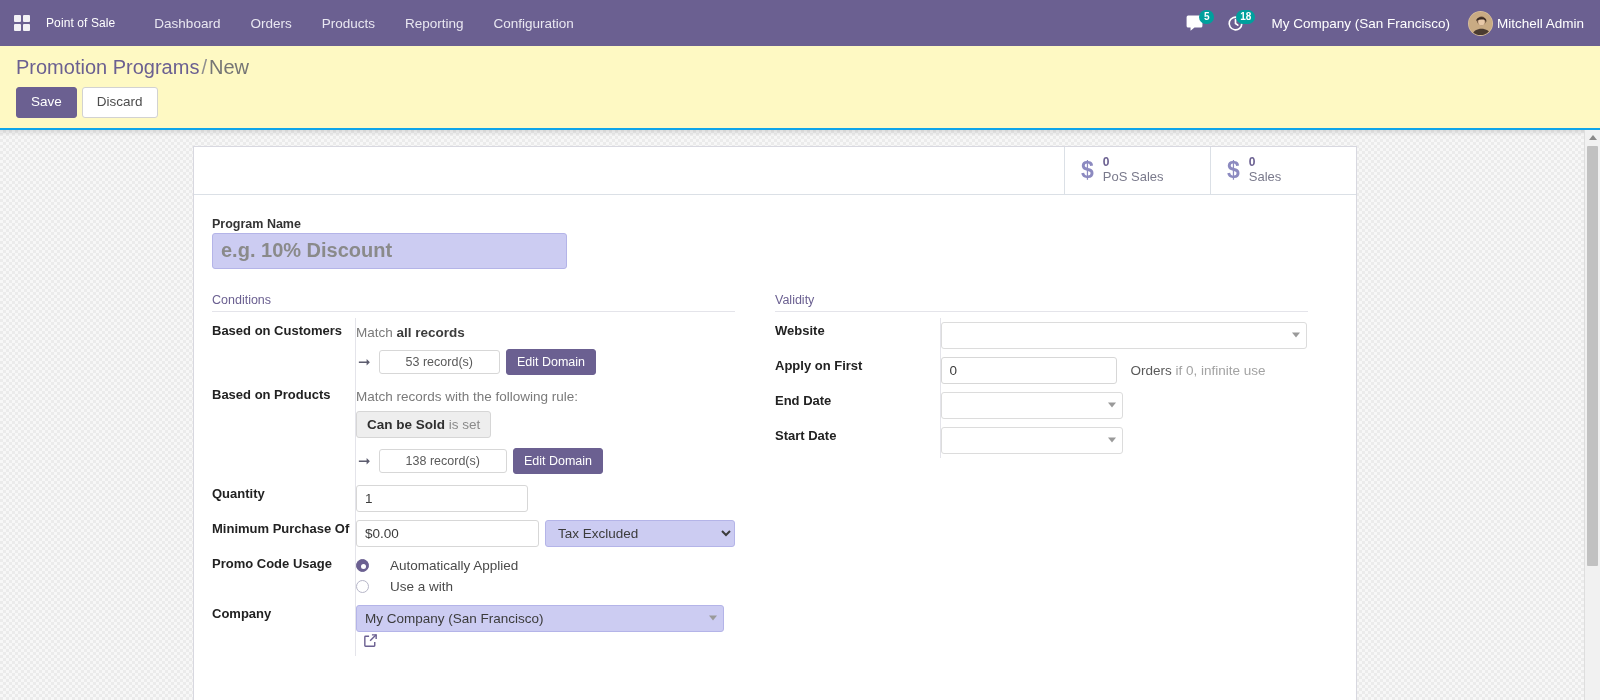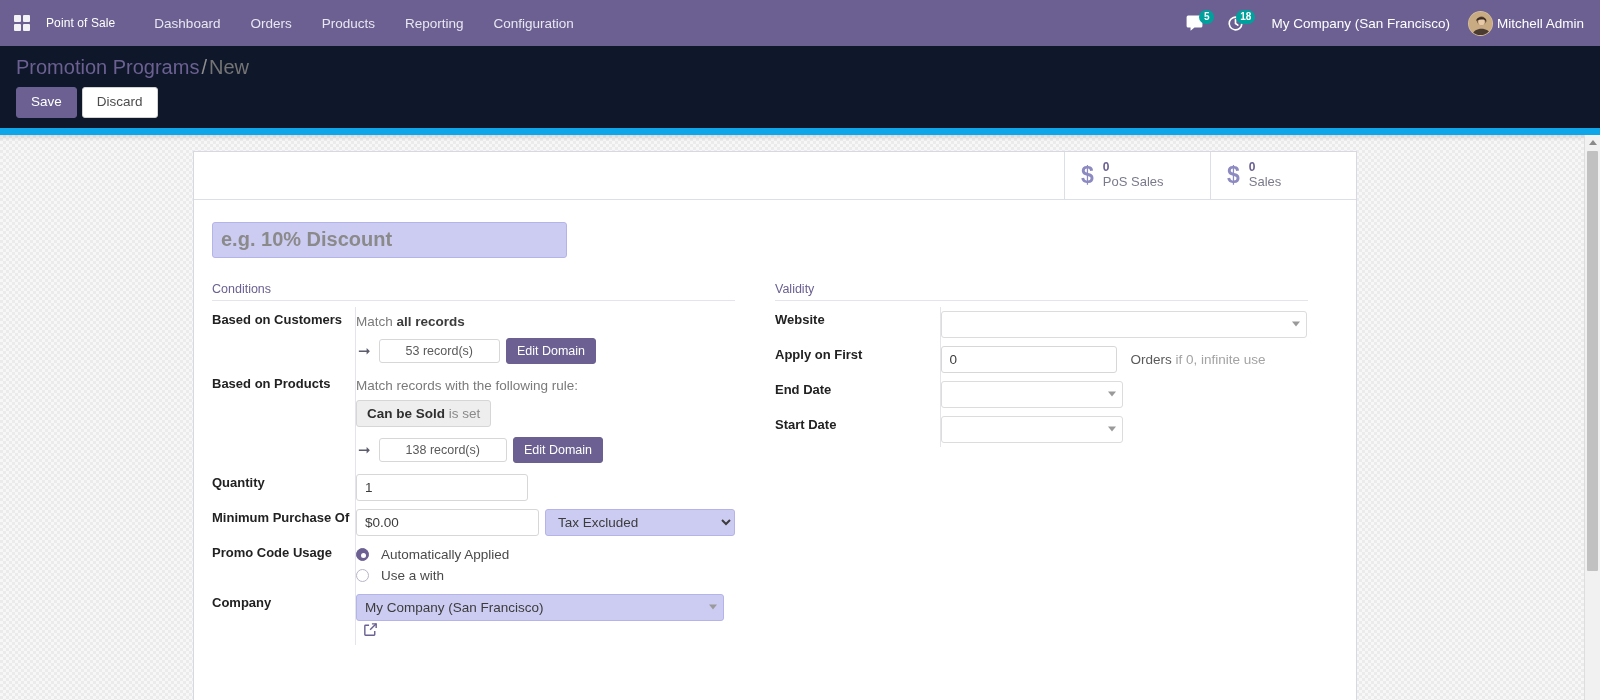--- a/index.html
+++ b/index.html
@@ -95,23 +95,23 @@
     overflow: hidden;
     background: #caa87a;
     margin-right: 4px;
     flex: 0 0 auto;
     border: 1px solid rgba(255,255,255,.25);
   }
   .user-name { color: #ffffff; font-size: 13.5px; white-space: nowrap; }
 
   
   .control-panel {
-    background: #0f172a;
+    background: #fef9c3;
     padding: 8px 16px 10px 16px;
-    border-bottom: 7px solid #0ea5e9;
+    border-bottom: 2px solid #0ea5e9;
   }
   .breadcrumb {
     font-size: 20px;
     color: #6b6091;
     font-weight: 400;
     padding: 2px 0 6px 0;
     white-space: nowrap;
   }
   .breadcrumb .bc-link { color: #6b6091; cursor: pointer; }
   .breadcrumb .bc-sep { color: #8f8f8f; padding: 0 2px; }
@@ -307,21 +307,21 @@
     font-size: 13.5px;
     font-family: "Liberation Sans", sans-serif;
     color: #3c3c3c;
     padding: 2px 6px;
     outline: none;
   }
   select.tax { width: 190px; padding-left: 8px; }
 
   .inline-row { display: flex; align-items: center; gap: 6px; }
 
-  .radio-row { display: flex; align-items: center; gap: 12px; padding: 3px 0; }
+  .radio-row { display: flex; align-items: center; gap: 21px; padding: 3px 0; }
   .radio {
     width: 13px; height: 13px;
     border-radius: 50%;
     border: 1px solid #b6b6c8;
     background: #fff;
     flex: 0 0 auto;
     position: relative;
     cursor: pointer;
   }
   .radio.checked { background: #6b6091; border-color: #6b6091; }
@@ -490,20 +490,21 @@
         <span class="stat-text">
           <span class="stat-value">0</span><br>
           <span class="stat-label">Sales</span>
         </span>
       </div>
     </div>
 
     <div class="sheet-body">
 
       <div class="title-block">
+        <label class="title-label">Program Name</label>
         <input class="title-input" type="text" placeholder="e.g. 10% Discount" style="">
       </div>
 
       <div class="group-row">
 
         <div class="group-col">
           <div class="group-title">Conditions</div>
 
           <table class="fields">
             <tbody>

